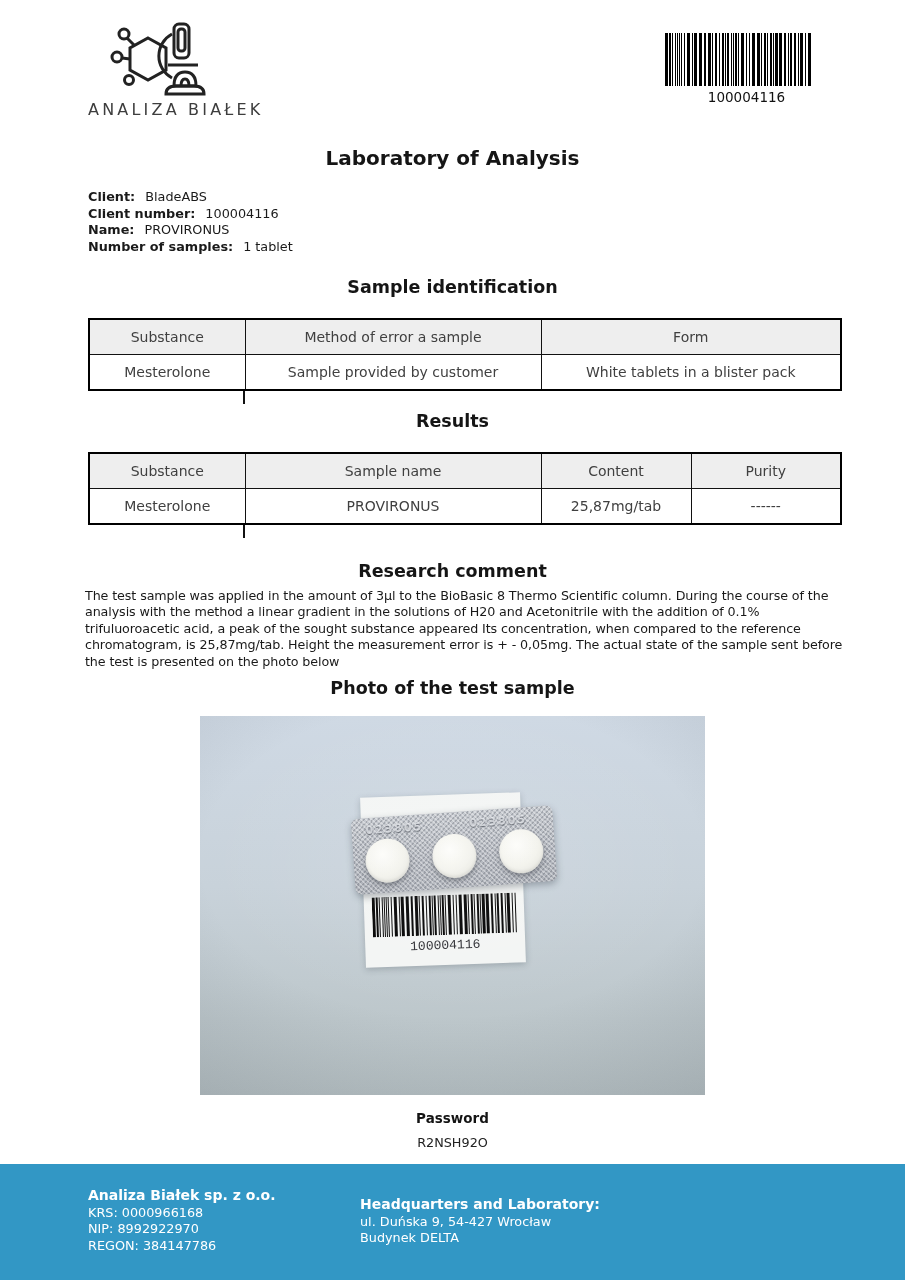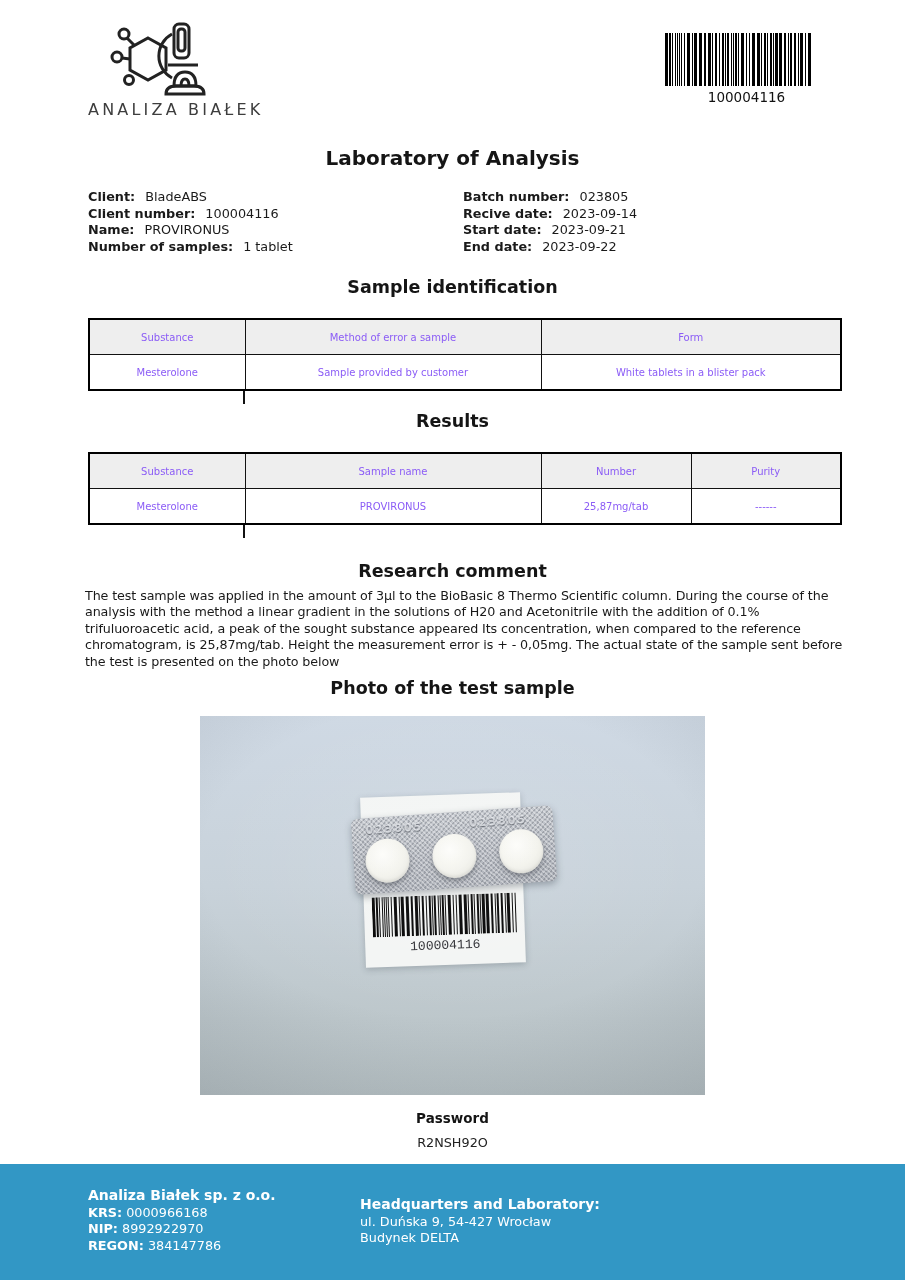--- a/index.html
+++ b/index.html
@@ -25,21 +25,21 @@
 
   
   .info-col{position:absolute;top:189px;font-size:12.8px;line-height:16.6px;}
   .info-col.left{left:88px;}
   .info-col.right{left:463px;}
   .info-line b{font-weight:bold;}
   .info-line span{margin-left:10px;}
 
   
   .tbl{position:absolute;left:88px;width:752px;border-collapse:collapse;table-layout:fixed;
-       font-size:10px;color:#8b5cf6;}
+       font-size:14px;color:#404040;}
   .tbl th,.tbl td{border:1.5px solid #111;height:34px;text-align:center;vertical-align:middle;
                   font-weight:normal;padding:0 4px;}
   .tbl{border:2px solid #000;}
   .tbl thead th{background:#eeeeee;}
   .tick{position:absolute;width:2px;height:13px;background:#111;}
 
   
   .comment{position:absolute;left:85px;top:588px;width:772px;font-size:12.7px;
            line-height:16.4px;color:#191919;letter-spacing:-0.1px;}
 
@@ -71,21 +71,21 @@
   
   .pw-label{position:absolute;left:0;top:1110px;width:100%;text-align:center;
             font-size:13.5px;font-weight:bold;color:#141414;}
   .pw-value{position:absolute;left:0;top:1135px;width:100%;text-align:center;
             font-size:12.8px;color:#222;}
 
   
   .footer{position:absolute;left:0;top:1164px;width:905px;height:116px;color:#ffffff;}
   .f-col{position:absolute;font-size:12.8px;line-height:16.6px;}
   .f-col .f-title{font-size:14px;font-weight:bold;margin-bottom:1px;}
-  .f-col b{font-weight:bold;}
+  .f-col b{font-weight:normal;}
   .f-company{left:88px;top:23px;}
   .f-hq{left:360px;top:32px;}
   .f-tech{left:657px;top:32px;}
 </style>
 </head>
 <body>
 
 <div class="page">
 
   <div class="logo">
@@ -203,26 +203,20 @@
     </div>
   <div class="barcode-top-num">100004116</div>
 
   <div class="doc-title">Laboratory of Analysis</div>
 
   <div class="info-col left">
     <div class="info-line"><b>Client:</b><span>BladeABS</span></div>
     <div class="info-line"><b>Client number:</b><span>100004116</span></div>
     <div class="info-line"><b>Name:</b><span>PROVIRONUS</span></div>
     <div class="info-line"><b>Number of samples:</b><span>1 tablet</span></div>
-  </div>
-  <div class="info-col right">
-    <div class="info-line"><b>Batch number:</b><span>023805</span></div>
-    <div class="info-line"><b>Recive date:</b><span>2023-09-14</span></div>
-    <div class="info-line"><b>Start date:</b><span>2023-09-21</span></div>
-    <div class="info-line"><b>End date:</b><span>2023-09-22</span></div>
   </div>
 
   <div class="section-title" style="top:277px">Sample identification</div>
   <table class="tbl" style="top:318px">
     <colgroup>
         <col style="width:156px">
         <col style="width:296px">
         <col style="width:300px">
       </colgroup>
     <thead>
@@ -247,21 +241,21 @@
     <colgroup>
         <col style="width:156px">
         <col style="width:296px">
         <col style="width:150px">
         <col style="width:150px">
       </colgroup>
     <thead>
       <tr>
         <th style="background: rgb(238, 238, 238);">Substance</th>
         <th style="background: rgb(238, 238, 238);">Sample name</th>
-        <th style="background: rgb(238, 238, 238);">Number</th>
+        <th style="background: rgb(238, 238, 238);">Content</th>
         <th style="background: rgb(238, 238, 238);">Purity</th>
       </tr>
     </thead>
     <tbody>
       <tr>
         <td>Mesterolone</td>
         <td>PROVIRONUS</td>
         <td>25,87mg/tab</td>
         <td>------</td>
       </tr>

